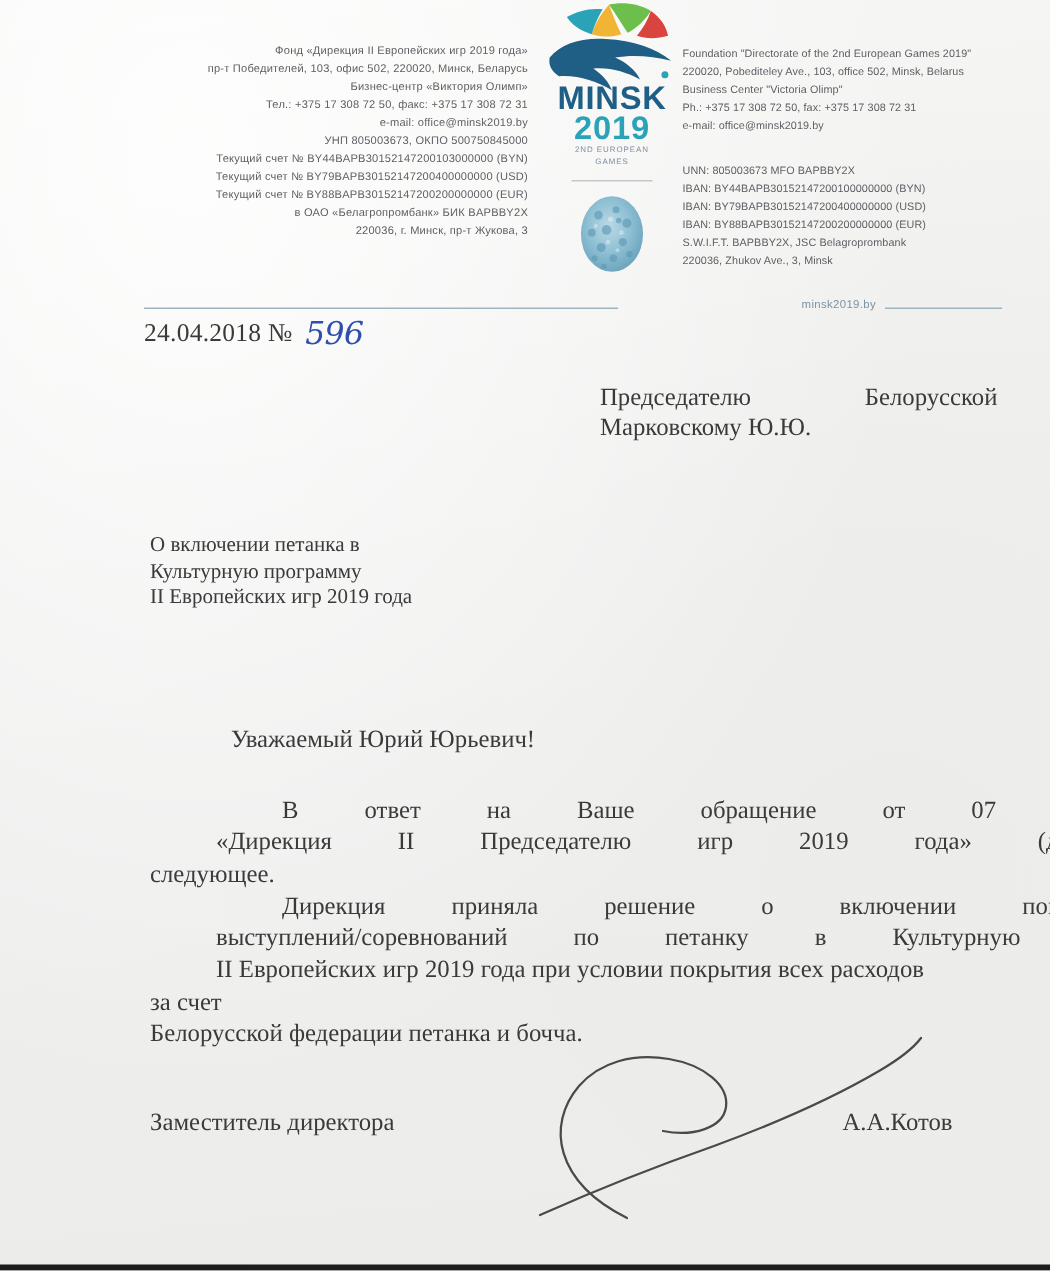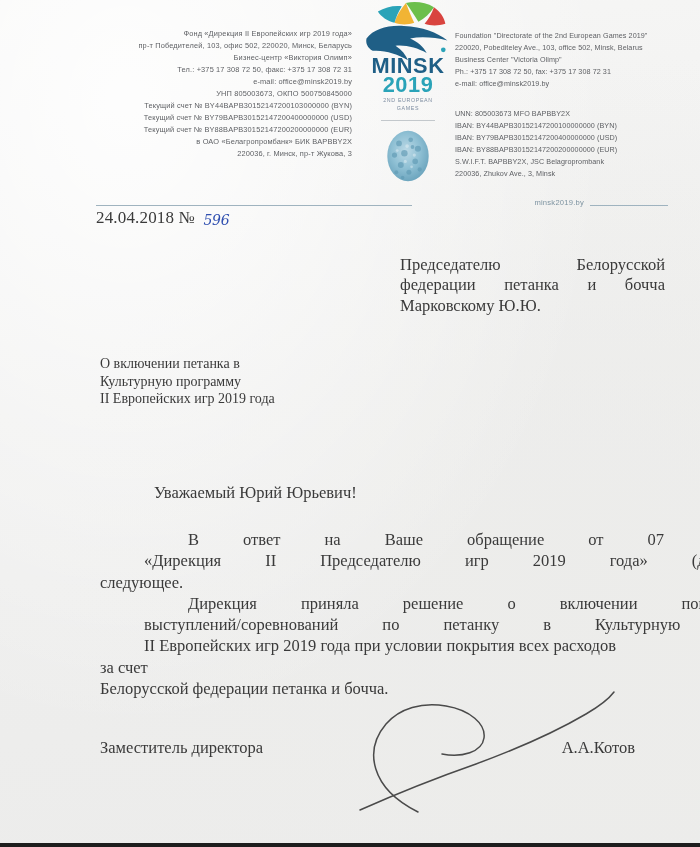--- a/index.html
+++ b/index.html
@@ -133,21 +133,21 @@
     position: absolute;
     top: 208px;
     left: 96px;
     font-size: 17px;
     letter-spacing: .01em;
     white-space: nowrap;
   }
   .datebar .num-hand {
     font-family: "DejaVu Serif", serif;
     font-style: italic;
-    font-size: 14px;
+    font-size: 21px;
     color: #2f4fb0;
     letter-spacing: -.02em;
     margin-left: 4px;
     position: relative;
     top: 2px;
   }
 
   .addressee {
     position: absolute;
     top: 255px;
@@ -331,26 +331,20 @@
     <span>24.04.2018</span>
     <span>№</span>
     <span class="num-hand">596</span>
   </div>
 
   <div class="addressee">
     <div class="jline">
       <span>Председателю</span>
       <span>Белорусской</span>
     </div>
-    <div class="jline">
-      <span>федерации</span>
-      <span>петанка</span>
-      <span>и</span>
-      <span>бочча</span>
-    </div>
     <div class="lastline">Марковскому Ю.Ю.</div>
   </div>
 
   <div class="subject">
     <div>О включении петанка в</div>
     <div>Культурную программу</div>
     <div>II Европейских игр 2019 года</div>
   </div>
 
   <div class="salutation">Уважаемый Юрий Юрьевич!</div>

